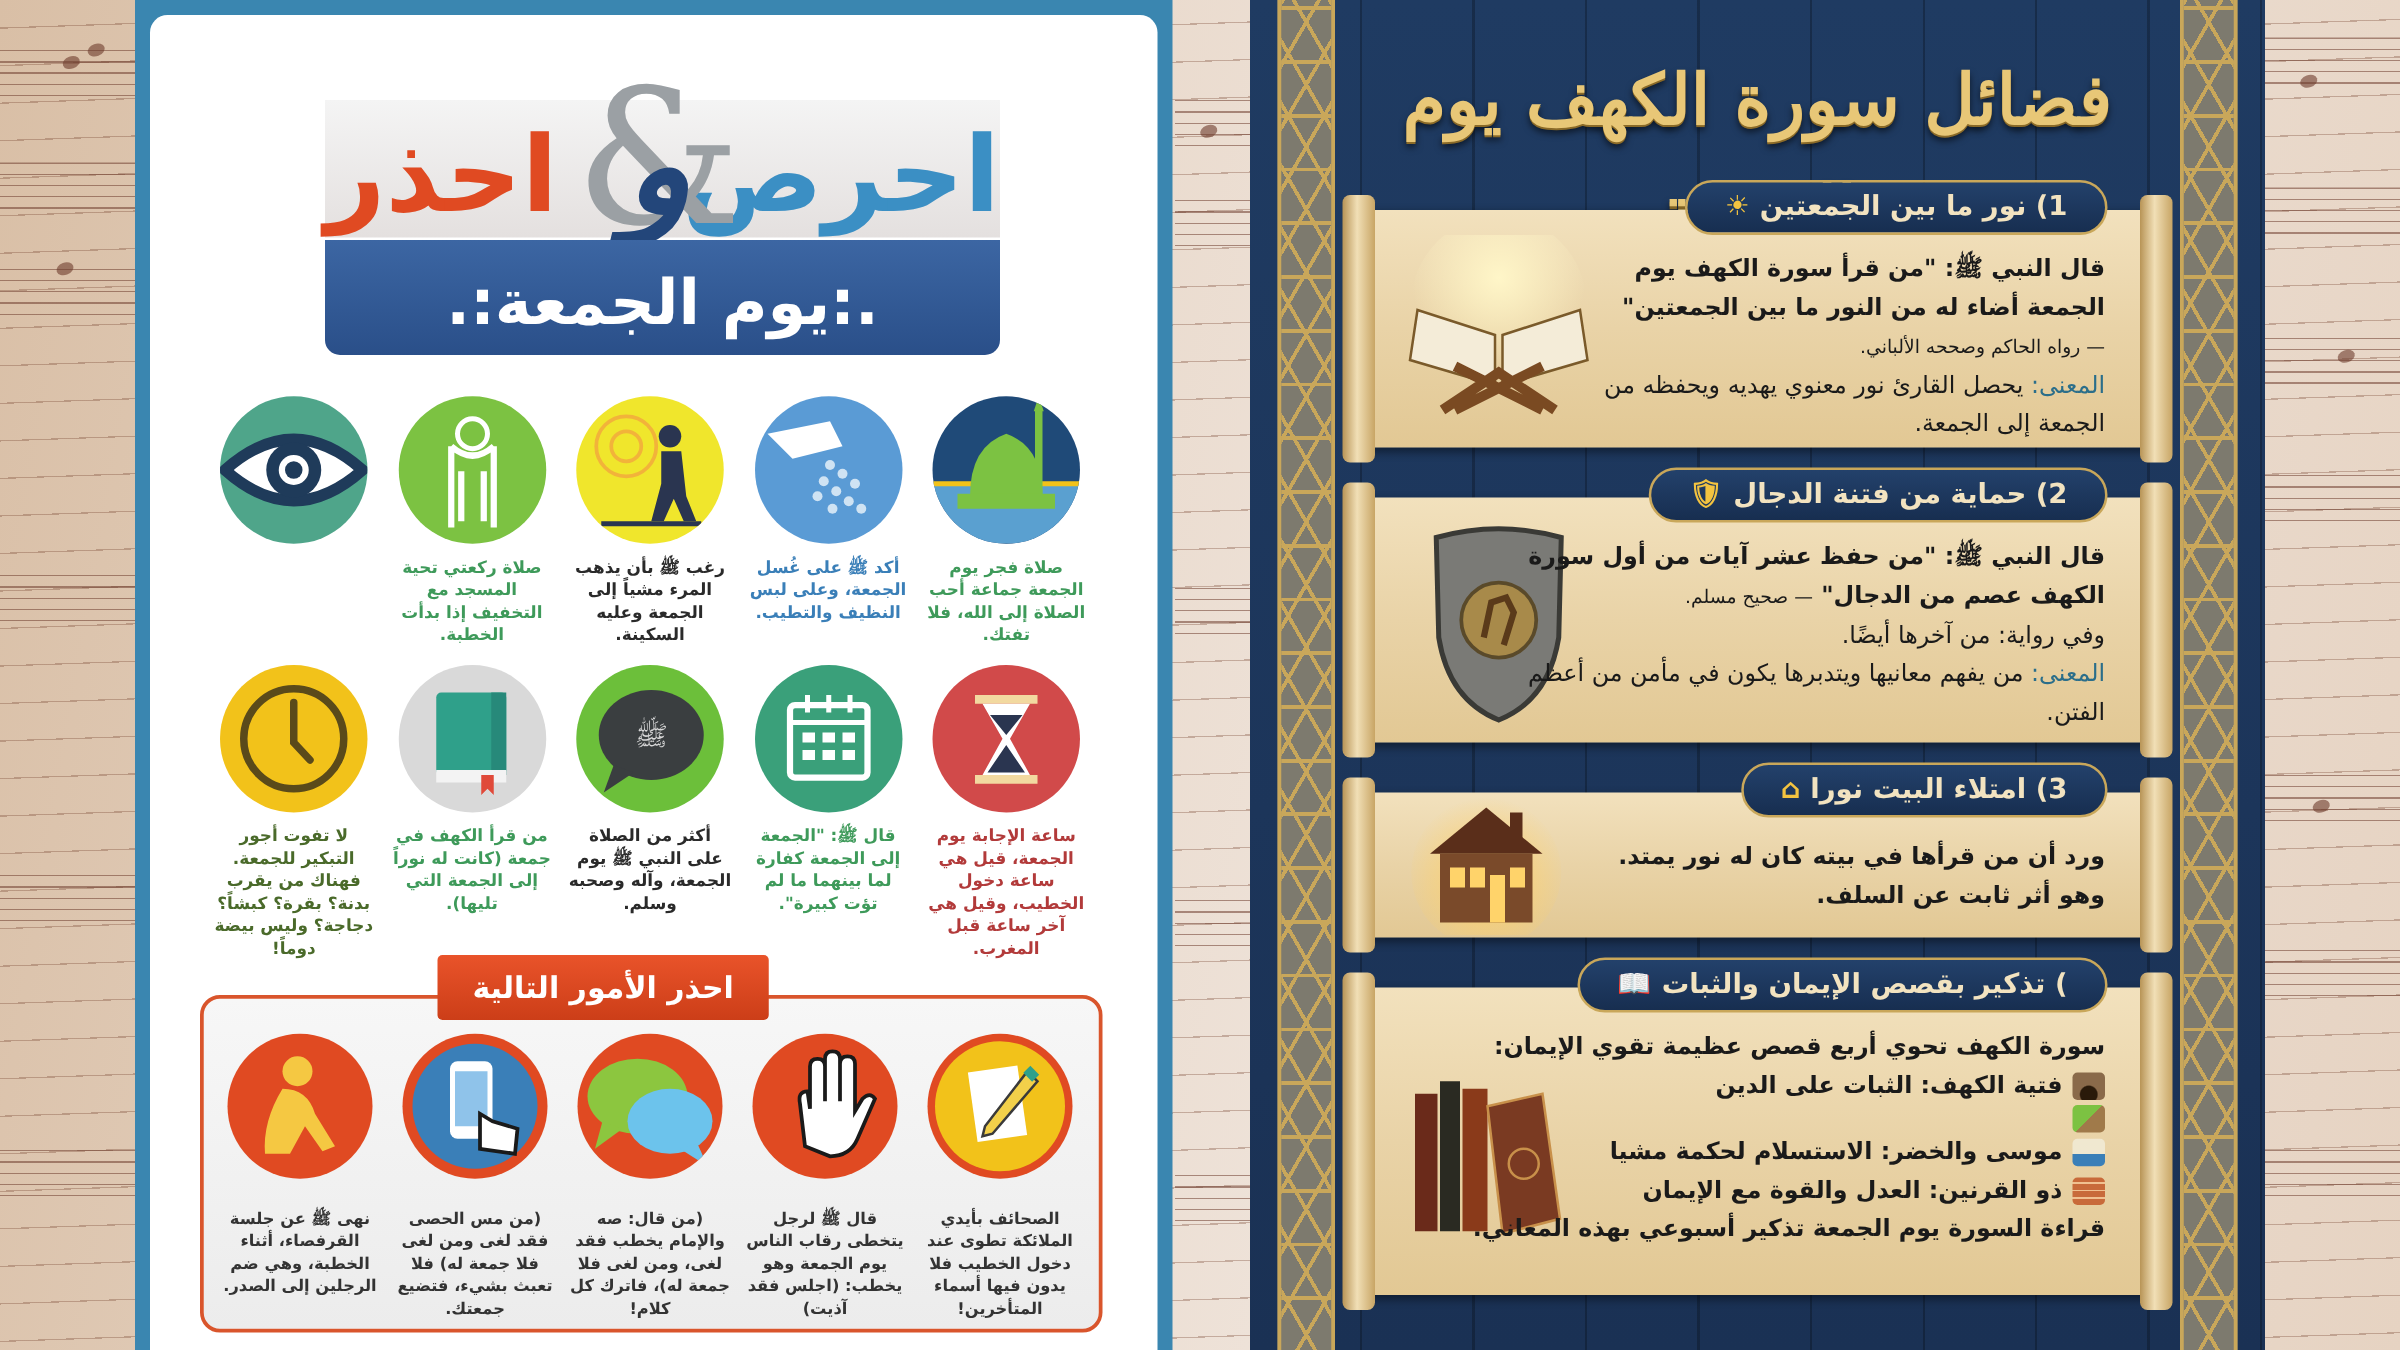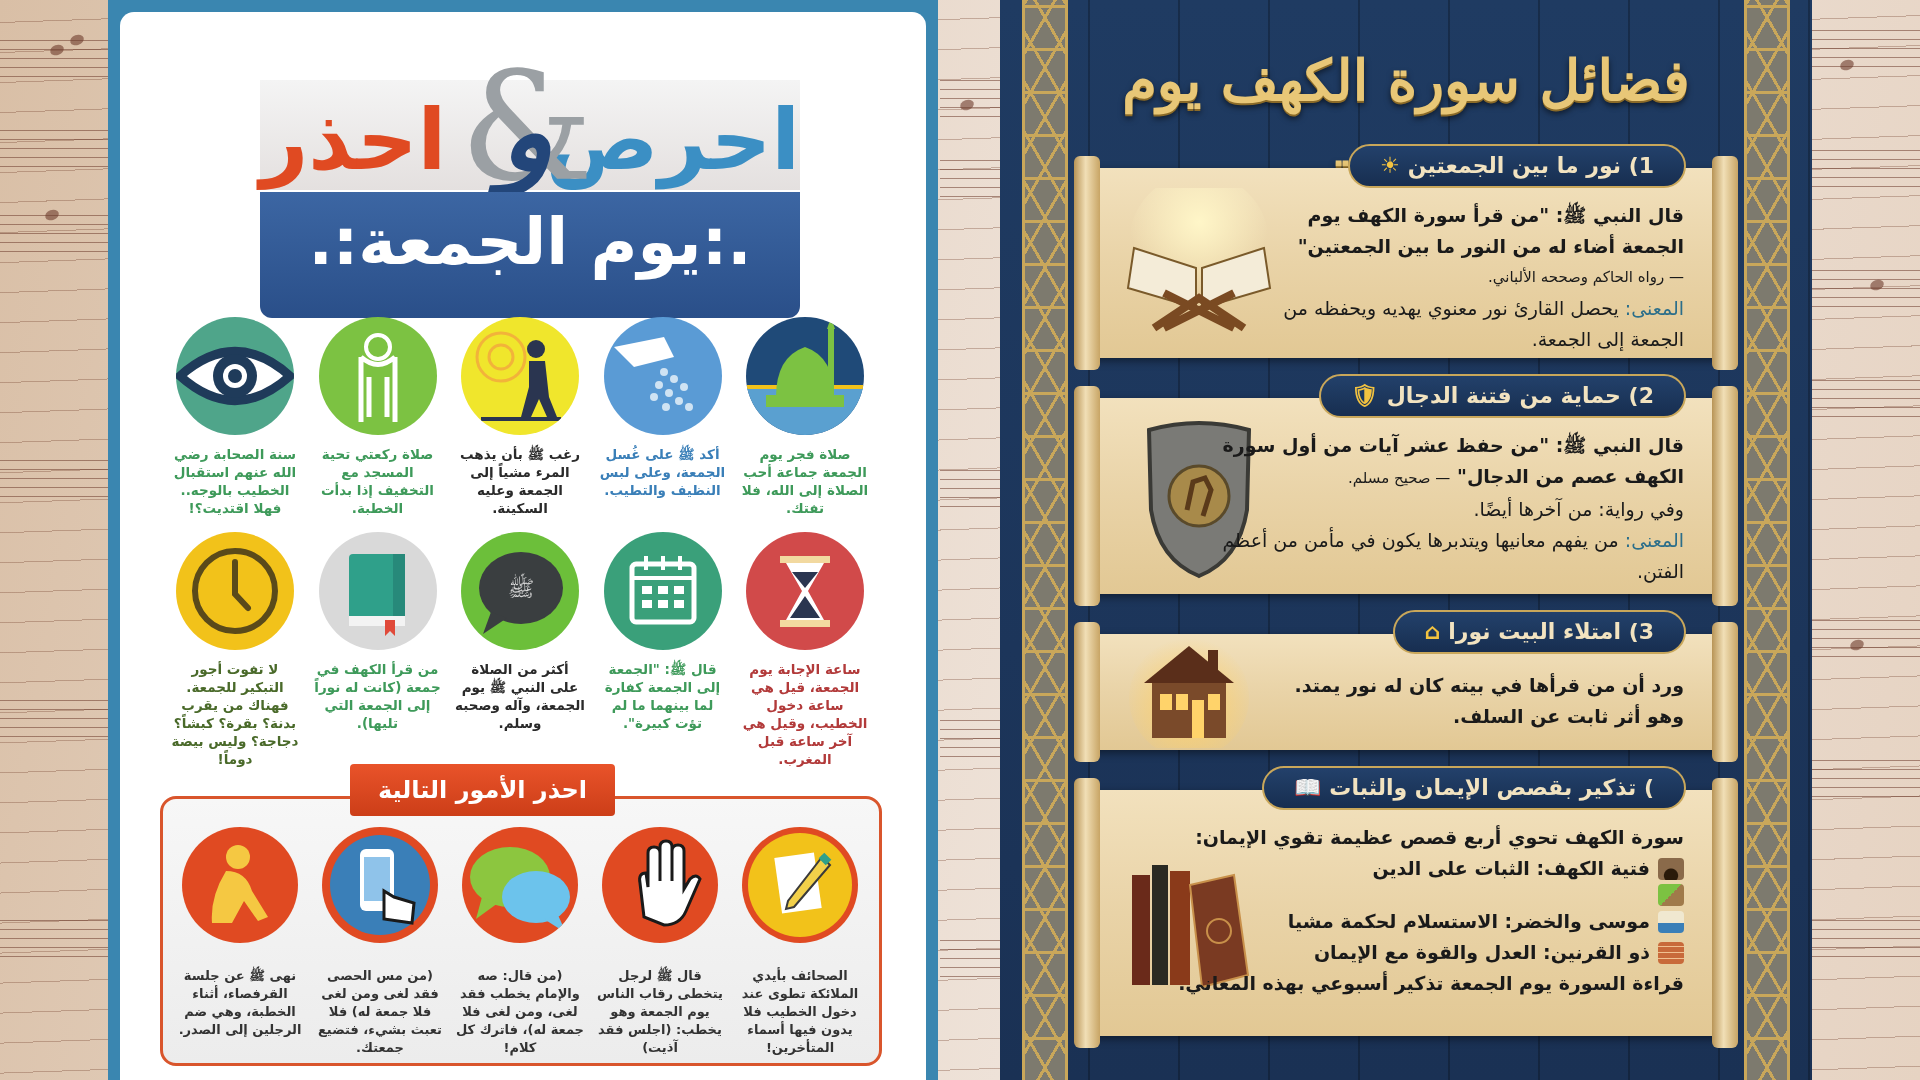--- a/index.html
+++ b/index.html
@@ -54,24 +54,24 @@
   .logo-amp {
     position: absolute; left: 200px; top: 0; width: 120px; height: 150px;
     font-family: "DejaVu Serif", serif; font-size: 150px; line-height: 150px; color: #9ba0a4;
     text-align: center;
   }
   .logo-amp2 {
     position: absolute; left: 240px; top: 10px; font-family: "DejaVu Serif", serif; font-style: italic;
     font-size: 110px; line-height: 140px; color: #23467a; font-weight: bold;
   }
   .logo-bottom {
-    position: absolute; left: 0; top: 140px; width: 540px; height: 126px;
+    position: absolute; left: 0; top: 140px; width: 540px; height: 92px;
     background: linear-gradient(180deg, #3c66a3, #2a4f89);
     border-radius: 0 0 12px 12px;
-    color: #fff; font-size: 64px; font-weight: bold; text-align: center; line-height: 100px;
+    color: #fff; font-size: 50px; font-weight: bold; text-align: center; line-height: 100px;
     direction: rtl;
   }
 
   .icon-grid {
     position: absolute; left: 50px; width: 700px;
     display: flex; flex-direction: row-reverse; justify-content: space-between;
   }
   .icon-grid.row1 { top: 305px; }
   .icon-grid.row2 { top: 520px; }
   .icon-cell { width: 130px; display: flex; flex-direction: column; align-items: center; }
@@ -273,21 +273,20 @@
       </div>
       <div class="icon-cell">
         <div class="icon-circle" style="background:#4fa58a;">
           <svg viewBox="0 0 118 118">
               <path d="M4 59 Q59 10 114 59 Q59 108 4 59 Z" fill="#fff" stroke="#1f3b5a" stroke-width="9"></path>
               <circle cx="59" cy="59" r="22" fill="#1f3b5a"></circle>
               <circle cx="59" cy="59" r="12" fill="#fff"></circle>
               <circle cx="59" cy="59" r="7" fill="#1f3b5a"></circle>
             </svg>
         </div>
-        <div class="icon-caption" style="color:#3e9a5a;">سنة الصحابة رضي الله عنهم استقبال الخطيب بالوجه.. فهلا اقتديت؟!</div>
       </div>
     </div>
 
     <div class="icon-grid row2">
       <div class="icon-cell">
         <div class="icon-circle" style="background:#d14a4a;">
           <svg viewBox="0 0 118 118">
               <rect x="34" y="24" width="50" height="7" fill="#f2d9a0"></rect>
               <rect x="34" y="88" width="50" height="7" fill="#f2d9a0"></rect>
               <path d="M40 31 L78 31 L62 59 L78 88 L40 88 L56 59 Z" fill="#fff"></path>

